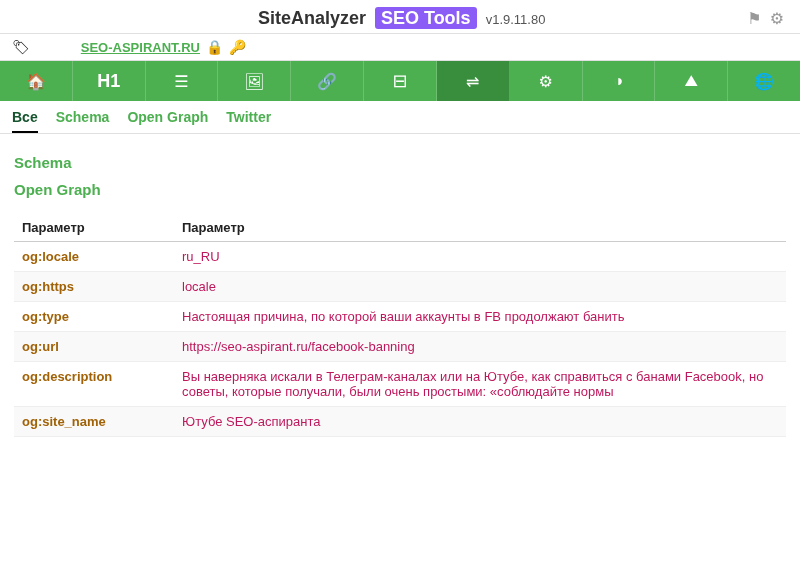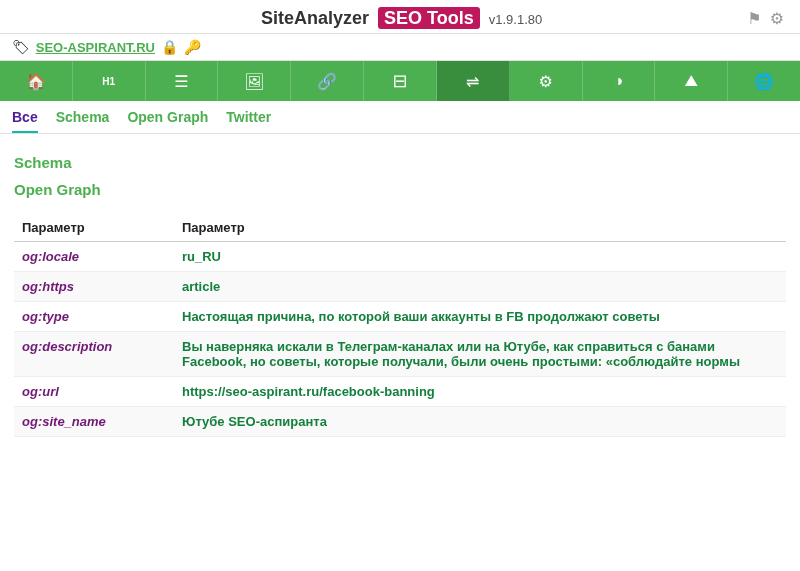--- a/index.html
+++ b/index.html
@@ -21,21 +21,21 @@
       border-bottom: 1px solid #e0e0e0;
     }
     .app-title {
       font-size: 18px;
       font-weight: bold;
       color: #333;
       flex: 1;
       text-align: center;
     }
     .app-title span.seo-tools {
-      background: #be185d;
+      background: #8b5cf6;
       color: #fff;
       padding: 1px 6px;
       border-radius: 3px;
       margin: 0 4px;
     }
     .app-title span.version {
       font-size: 13px;
       font-weight: normal;
       color: #555;
     }
@@ -56,20 +56,21 @@
       align-items: center;
       padding: 5px 12px;
       gap: 6px;
       border-bottom: 1px solid #e0e0e0;
     }
     .url-bar a {
       color: #4caf50;
       font-weight: bold;
       font-size: 13px;
       text-decoration: underline;
+      margin-left: 45px;
     }
     .url-icon {
       font-size: 14px;
     }
 
     
     .nav-toolbar {
       background: #4caf50;
       display: flex;
       align-items: stretch;
@@ -102,22 +103,22 @@
     }
     .tab-item {
       font-size: 14px;
       font-weight: bold;
       color: #4caf50;
       cursor: pointer;
       padding-bottom: 6px;
       border-bottom: 2px solid transparent;
     }
     .tab-item.active {
-      border-bottom: 2px solid #14b8a6;
-      color: #4c1d95;
+      border-bottom: 2px solid #000000;
+      color: #14532d;
     }
 
     
     .content {
       padding: 10px 14px;
     }
 
     .section-title {
       font-size: 15px;
       font-weight: bold;
@@ -139,66 +140,64 @@
       font-size: 13px;
       border-bottom: 1px solid #ccc;
     }
     .og-table td {
       padding: 7px 8px;
       font-size: 13px;
       vertical-align: top;
       border-bottom: 1px solid #eee;
     }
     .og-table td:first-child {
-      color: #701a75;
+      color: #a16207;
       font-weight: bold;
       white-space: nowrap;
       width: 160px;
-      font-style: italic;
     }
     .og-table td:last-child {
-      color: #15803d;
-      font-weight: bold;
+      color: #be185d;
     }
     .og-table tr:nth-child(even) td {
       background: #f9f9f9;
     }
     .main-wrapper {
       position: relative;
     }
   </style>
 </head>
 <body>
 
 <div class="app-header">
   <div style="width:40px;"></div>
   <div class="app-title">
     <span>SiteAnalyzer</span>
     <span class="seo-tools">SEO Tools</span>
-    <span class="version">v1.9.1.80</span>
+    <span class="version">v1.9.11.80</span>
   </div>
   <div class="header-icons">
     <span class="header-icon">⚑</span>
     <span class="header-icon">⚙</span>
   </div>
 </div>
 
 <div class="url-bar">
   <span class="url-icon">🏷</span>
   <a href="#">SEO-ASPIRANT.RU</a>
   <span class="url-icon">🔒</span>
   <span class="url-icon">🔑</span>
 </div>
 
 <div class="nav-toolbar">
   <div class="nav-item">
     <span>🏠</span>
   </div>
   <div class="nav-item">
-    <span style="font-weight:bold;font-size:10px;">H1</span>
+    <span style="font-weight:bold;font-size:18px;">H1</span>
   </div>
   <div class="nav-item">
     <span>☰</span>
   </div>
   <div class="nav-item">
     <span>🖼</span>
   </div>
   <div class="nav-item">
     <span>🔗</span>
   </div>
@@ -243,35 +242,35 @@
           <th>Параметр</th>
         </tr>
       </thead>
       <tbody id="og-tbody">
       <tr>
             <td>og:locale</td>
             <td>ru_RU</td>
           </tr>
           <tr>
             <td>og:https</td>
-            <td>article</td>
+            <td>locale</td>
           </tr>
           <tr>
             <td>og:type</td>
-            <td>Настоящая причина, по которой ваши аккаунты в FB продолжают советы</td>
+            <td>Настоящая причина, по которой ваши аккаунты в FB продолжают банить</td>
+          </tr>
+          <tr>
+            <td>og:url</td>
+            <td>https://seo-aspirant.ru/facebook-banning</td>
           </tr>
           <tr>
             <td>og:description</td>
             <td>Вы наверняка искали в Телеграм-каналах или на Ютубе, как справиться с банами Facebook, но советы, которые получали, были очень простыми: «соблюдайте нормы</td>
           </tr>
           <tr>
-            <td>og:url</td>
-            <td>https://seo-aspirant.ru/facebook-banning</td>
-          </tr>
-          <tr>
             <td>og:site_name</td>
             <td>Ютубе SEO-аспиранта</td>
           </tr>
         </tbody>
     </table>
 
   </div>
 </div>
 
 </body></html>

